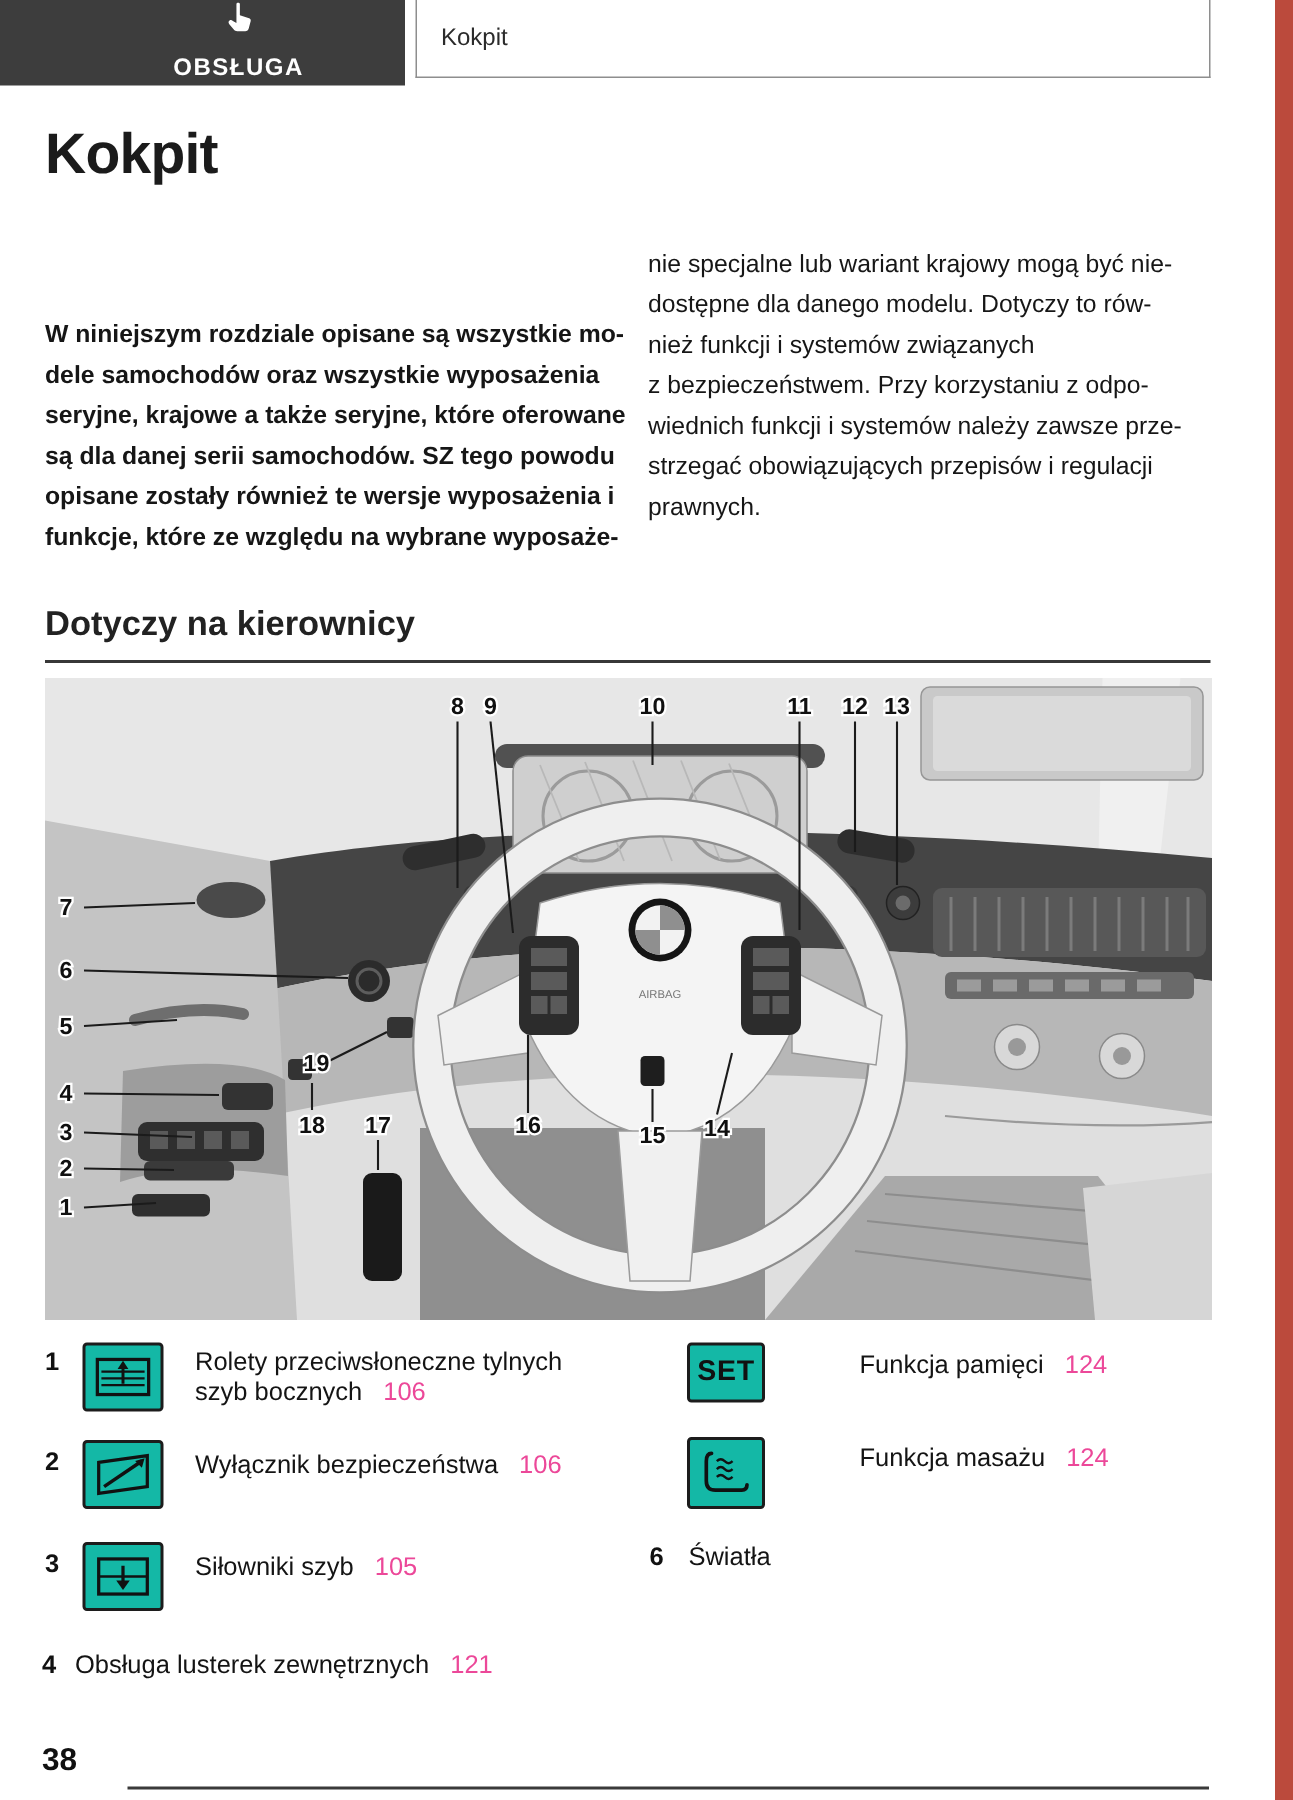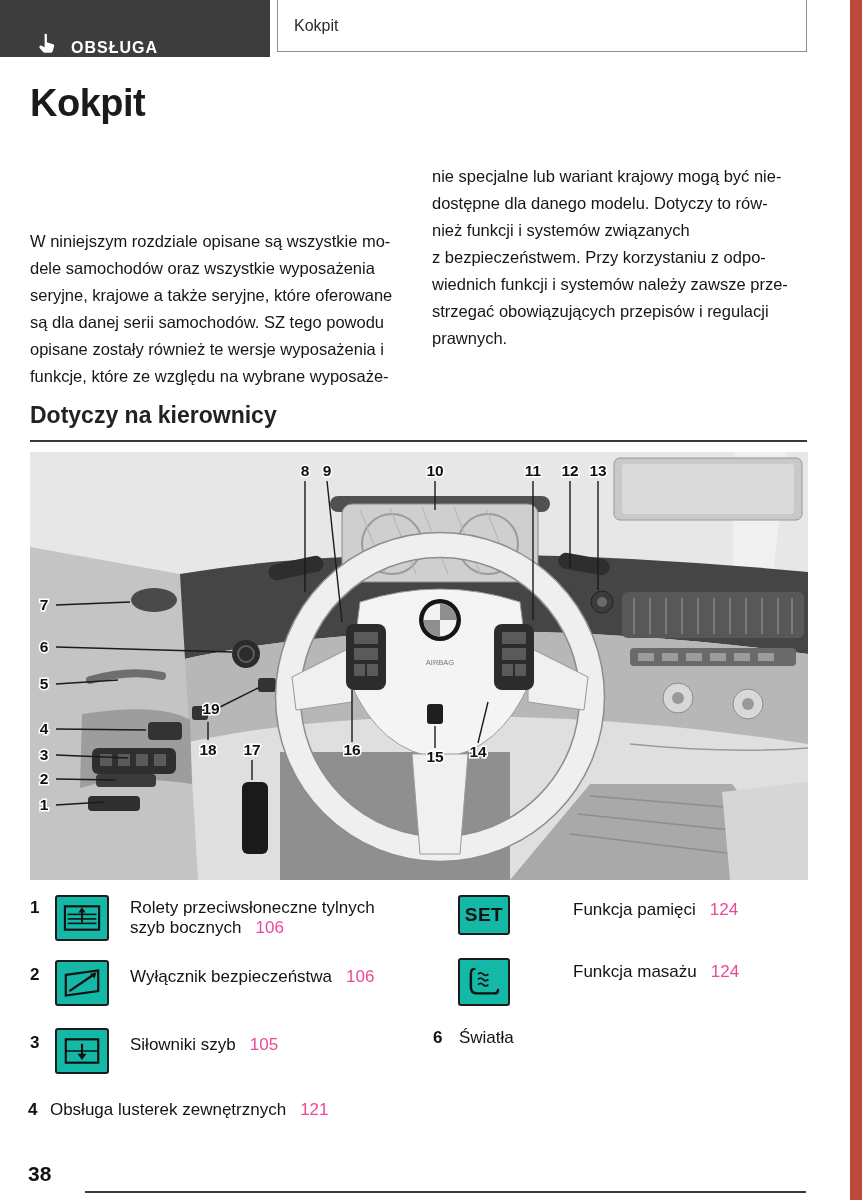--- a/index.html
+++ b/index.html
@@ -1,20 +1,20 @@
 <!DOCTYPE html>
 <html><head>
 <meta charset="utf-8">
 <style>
   html,body{margin:0;padding:0;background:#ffffff;}
   .page{position:relative;width:862px;height:1200px;background:#ffffff;overflow:hidden;
         font-family:"Liberation Sans",sans-serif;color:#161616;}
   .abs{position:absolute;}
   .header-bar{left:0;top:0;width:270px;height:57px;background:#3d3d3d;display:flex;
-              align-items:flex-end;gap:12px;padding-left:34px;box-sizing:border-box;}
+              align-items:center;gap:12px;padding-left:48px;box-sizing:border-box;flex-direction:column;}
   .header-label{color:#ffffff;font-weight:700;font-size:16px;letter-spacing:1px;}
   .crumb-box{left:277px;top:0;width:530px;height:52px;border:1px solid #8e8e8e;border-top:none;
              box-sizing:border-box;display:flex;align-items:center;padding-left:16px;}
   .crumb-text{font-size:16px;color:#2b2b2b;}
   .edge-stripe{left:850px;top:0;width:12px;height:1200px;}
   .page-title{left:30px;top:82px;font-size:38px;font-weight:700;color:#1b1b1b;letter-spacing:-0.5px;}
   .sec-heading{font-size:23px;font-weight:700;color:#222222;padding-bottom:11px;
                border-bottom:2px solid #383838;}
   .para{white-space:pre;font-size:16.5px;line-height:27px;color:#161616;}
   .legend-num{font-size:17px;font-weight:700;color:#111;}
@@ -40,21 +40,21 @@
     </span>
     <span class="header-label">OBSŁUGA</span>
   </div>
   <div class="abs crumb-box">
     <span class="crumb-text">Kokpit</span>
   </div>
   <div class="abs edge-stripe" style="background:#bb4a3c;"></div>
 
   <div class="abs page-title">Kokpit</div>
 
-  <div class="abs para" style="left:30px;top:228px;width:396px;">W niniejszym rozdziale opisane są wszystkie mo-
+  <div class="abs para" style="left:30px;top:210px;width:396px;font-weight:bold;">W niniejszym rozdziale opisane są wszystkie mo-
 dele samochodów oraz wszystkie wyposażenia
 seryjne, krajowe a także seryjne, które oferowane
 są dla danej serii samochodów. SZ tego powodu
 opisane zostały również te wersje wyposażenia i
 funkcje, które ze względu na wybrane wyposaże-</div>
   <div class="abs para" style="left:432px;top:163px;width:388px;">nie specjalne lub wariant krajowy mogą być nie-
 dostępne dla danego modelu. Dotyczy to rów-
 nież funkcji i systemów związanych
 z bezpieczeństwem. Przy korzystaniu z odpo-
 wiednich funkcji i systemów należy zawsze prze-

